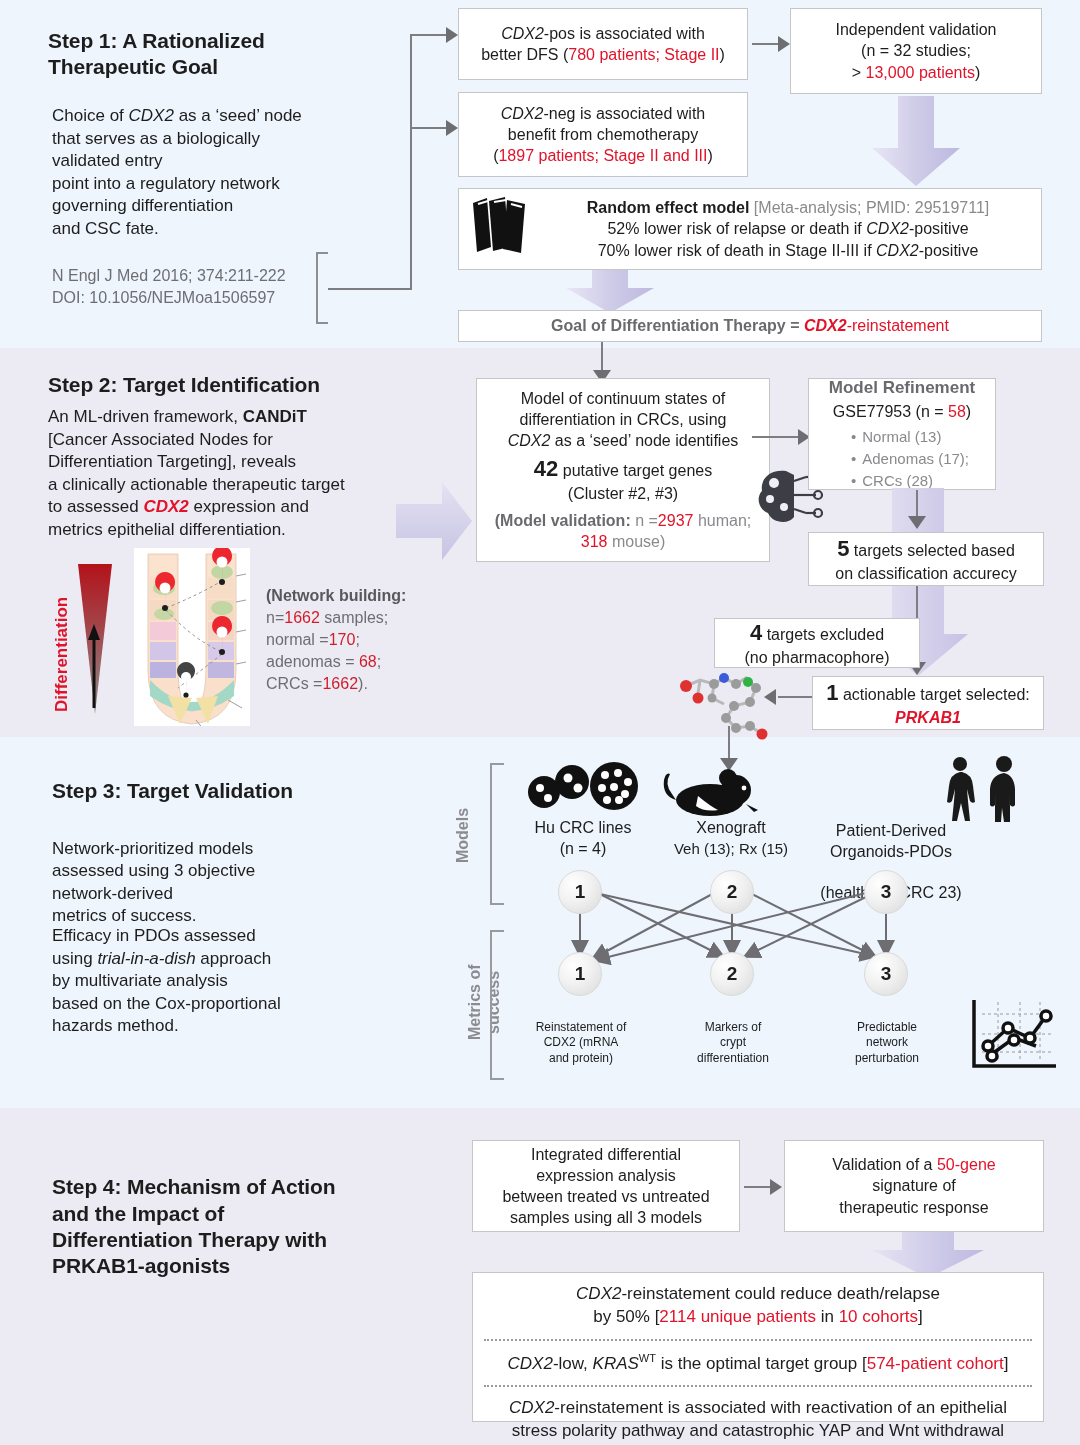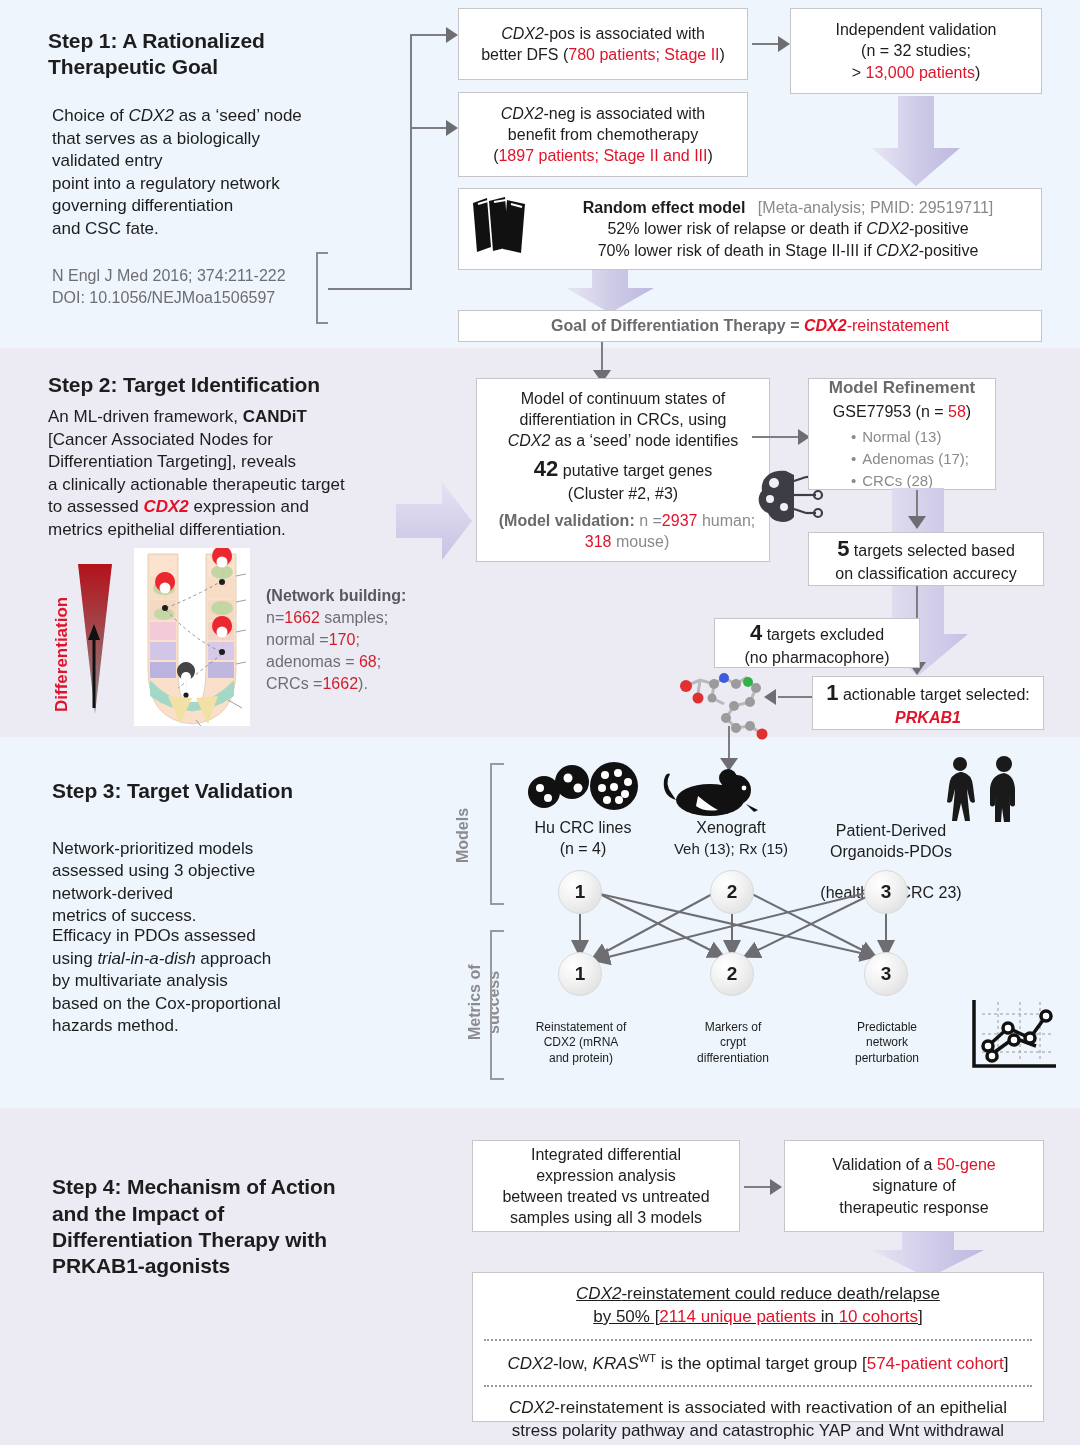--- a/index.html
+++ b/index.html
@@ -52,21 +52,21 @@
     justify-content: center;
     text-align: center;
     font-size: 16px;
     color: #1d1d1d;
     line-height: 1.32;
     padding: 4px 8px;
   }
   .box .red { color: #e1132a; }
   .box .ital { font-style: italic; }
   .box .bold { font-weight: bold; }
-  .box .grey { color: #8a8a8e; padding-left: 8px; }
+  .box .grey { color: #8a8a8e; }
   .box .big { font-size: 22px; font-weight: bold; }
   .box .gbold { font-weight: bold; color: #6a6a6e; }
   .box .redital { color: #e1132a; font-style: italic; font-weight: bold; }
   .box.left { align-items: flex-start; text-align: left; }
 
   .bullets { text-align: left; font-size: 15px; color: #8a8a8e; line-height:1.45; }
   .bullets li { list-style: none; }
   .bullets li:before { content: "\2022"; margin-right: 6px; }
 
   
@@ -627,21 +627,21 @@
         <linearGradient id="fg4" x1="0" y1="0" x2="1" y2="0">
       <stop offset="0%" stop-color="#e6e4f4"></stop>
           <stop offset="55%" stop-color="#cfcbe9"></stop>
           <stop offset="100%" stop-color="#beb9e1"></stop>
     </linearGradient>
       </defs>
     <polygon points="40,0 92,0 92,18 122,18 66,46 10,18 40,18" fill="url(#fg4)"></polygon>
   </svg>
 
   <div class="box left" style="left:472px;top:1272px;width:572px;height:150px;padding:0;justify-content:flex-start;">
-    <div class="concl" style="position:relative;left:0;top:0;width:100%;padding:10px 6px 8px;text-decoration:underline;">
+    <div class="concl" style="position:relative;left:0;top:0;width:100%;padding:10px 6px 8px;">
       <div><span class="ital">CDX2</span><span>-reinstatement could reduce death/relapse</span></div>
       <div><span>by 50% [</span><span class="red">2114 unique patients</span><span> in </span><span class="red">10 cohorts</span><span>]</span></div>
     </div>
     <div class="divider" style="position:relative;left:0;top:0;width:96%;margin:2px auto 0;"></div>
     <div class="concl" style="position:relative;left:0;top:0;width:100%;padding:10px 6px;">
       <div><span class="ital">CDX2</span><span>-low, </span><span class="ital">KRAS</span><span class="sup">WT</span><span> is the optimal target group [</span><span class="red">574-patient cohort</span><span>]</span></div>
     </div>
     <div class="divider" style="position:relative;left:0;top:0;width:96%;margin:0 auto;"></div>
     <div class="concl" style="position:relative;left:0;top:0;width:100%;padding:10px 6px;">
       <div><span class="ital">CDX2</span><span>-reinstatement is associated with reactivation of an epithelial</span></div>

